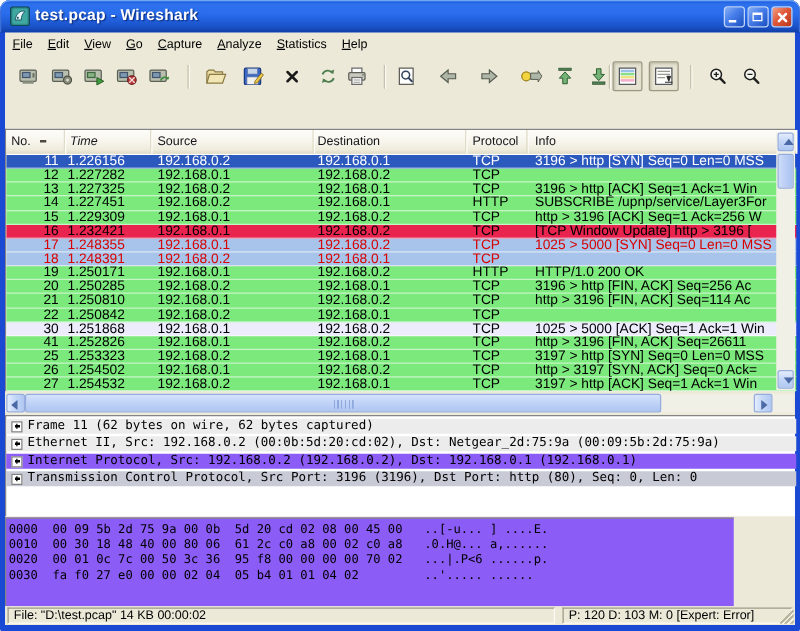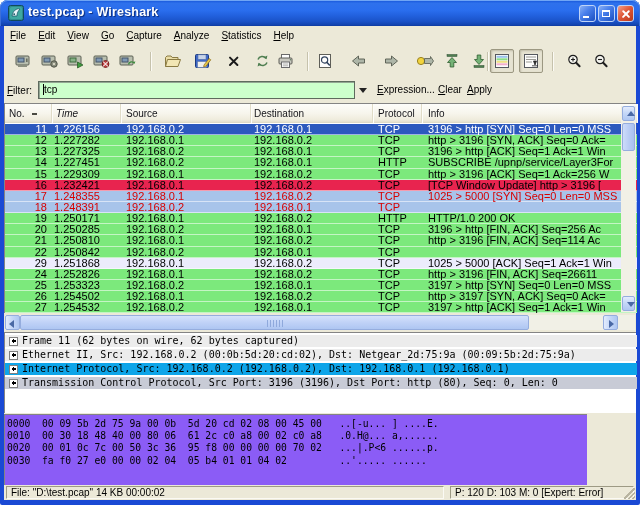--- a/index.html
+++ b/index.html
@@ -312,28 +312,20 @@
       </div>
       <div class="tbtn" style="left:587px">
         <svg width="17" height="16" viewBox="0 0 17 16">
           <circle cx="7" cy="6.5" r="4.2" fill="#F4F4EE" stroke="#1E1E1E" stroke-width="1.2"></circle>
           <path d="M10.2 9.7 L13.6 13.2" stroke="#1E1E1E" stroke-width="2" stroke-linecap="round"></path>
           <path d="M5 6.5 h4" stroke="#1E1E1E" stroke-width="1.1"></path>
         </svg>
       </div>
     </div>
 
-    <div class="filterbar">
-      <span class="flt-label"><u>F</u><span>ilter:</span></span>
-      <div class="flt-input"><span class="flt-caret"></span><span>tcp</span></div>
-      <span class="flt-arrow"></span>
-      <span class="flt-btn" style="left:373px"><u>E</u><span>xpression...</span></span>
-      <span class="flt-btn" style="left:434px"><u>C</u><span>lear</span></span>
-      <span class="flt-btn" style="left:463px"><u>A</u><span>pply</span></span>
-    </div>
 
     <div class="plist">
       <div class="phead">
         <div class="hc hc-no"><span>No.</span><span class="sortdash"></span></div>
         <div class="hc hc-time"><span>Time</span></div>
         <div class="hc hc-src"><span>Source</span></div>
         <div class="hc hc-dst"><span>Destination</span></div>
         <div class="hc hc-prot"><span>Protocol</span></div>
         <div class="hc hc-info"><span>Info</span></div>
       </div>
@@ -347,21 +339,20 @@
             <span class="pc pc-prot">TCP</span>
             <span class="pc pc-info">3196 &gt; http [SYN] Seq=0 Len=0 MSS</span>
           </div>
 
           <div class="prow" style="background-color: rgb(124, 233, 124); color: rgb(0, 0, 0);">
             <span class="pc pc-no">12</span>
             <span class="pc pc-time">1.227282</span>
             <span class="pc pc-src">192.168.0.1</span>
             <span class="pc pc-dst">192.168.0.2</span>
             <span class="pc pc-prot">TCP</span>
-            <span class="pc pc-info">http &gt; 3196 [SYN, ACK] Seq=0 Ack=</span>
           </div>
 
           <div class="prow" style="background-color: rgb(124, 233, 124); color: rgb(0, 0, 0);">
             <span class="pc pc-no">13</span>
             <span class="pc pc-time">1.227325</span>
             <span class="pc pc-src">192.168.0.2</span>
             <span class="pc pc-dst">192.168.0.1</span>
             <span class="pc pc-prot">TCP</span>
             <span class="pc pc-info">3196 &gt; http [ACK] Seq=1 Ack=1 Win</span>
           </div>
@@ -439,30 +430,30 @@
 
           <div class="prow" style="background-color: rgb(124, 233, 124); color: rgb(0, 0, 0);">
             <span class="pc pc-no">22</span>
             <span class="pc pc-time">1.250842</span>
             <span class="pc pc-src">192.168.0.2</span>
             <span class="pc pc-dst">192.168.0.1</span>
             <span class="pc pc-prot">TCP</span>
           </div>
 
           <div class="prow" style="background-color: rgb(236, 236, 252); color: rgb(0, 0, 0);">
-            <span class="pc pc-no">29</span>
+            <span class="pc pc-no">30</span>
             <span class="pc pc-time">1.251868</span>
             <span class="pc pc-src">192.168.0.1</span>
             <span class="pc pc-dst">192.168.0.2</span>
             <span class="pc pc-prot">TCP</span>
             <span class="pc pc-info">1025 &gt; 5000 [ACK] Seq=1 Ack=1 Win</span>
           </div>
 
           <div class="prow" style="background-color: rgb(124, 233, 124); color: rgb(0, 0, 0);">
-            <span class="pc pc-no">24</span>
+            <span class="pc pc-no">41</span>
             <span class="pc pc-time">1.252826</span>
             <span class="pc pc-src">192.168.0.1</span>
             <span class="pc pc-dst">192.168.0.2</span>
             <span class="pc pc-prot">TCP</span>
             <span class="pc pc-info">http &gt; 3196 [FIN, ACK] Seq=26611</span>
           </div>
 
           <div class="prow" style="background-color: rgb(124, 233, 124); color: rgb(0, 0, 0);">
             <span class="pc pc-no">25</span>
             <span class="pc pc-time">1.253323</span>
@@ -520,21 +511,21 @@
         <div class="drow" style="background-color: rgb(236, 236, 236);">
           <span class="expander"></span>
           <span class="dtext">Frame 11 (62 bytes on wire, 62 bytes captured)</span>
         </div>
 
         <div class="drow" style="background-color: rgb(236, 236, 236);">
           <span class="expander"></span>
           <span class="dtext">Ethernet II, Src: 192.168.0.2 (00:0b:5d:20:cd:02), Dst: Netgear_2d:75:9a (00:09:5b:2d:75:9a)</span>
         </div>
 
-        <div class="drow" style="background-color: #0ea5e9;">
+        <div class="drow" style="background-color: #8b5cf6;">
           <span class="expander"></span>
           <span class="dtext">Internet Protocol, Src: 192.168.0.2 (192.168.0.2), Dst: 192.168.0.1 (192.168.0.1)</span>
         </div>
 
         <div class="drow" style="background-color: rgb(200, 203, 214);">
           <span class="expander"></span>
           <span class="dtext">Transmission Control Protocol, Src Port: 3196 (3196), Dst Port: http (80), Seq: 0, Len: 0</span>
         </div>
       </div>
 

